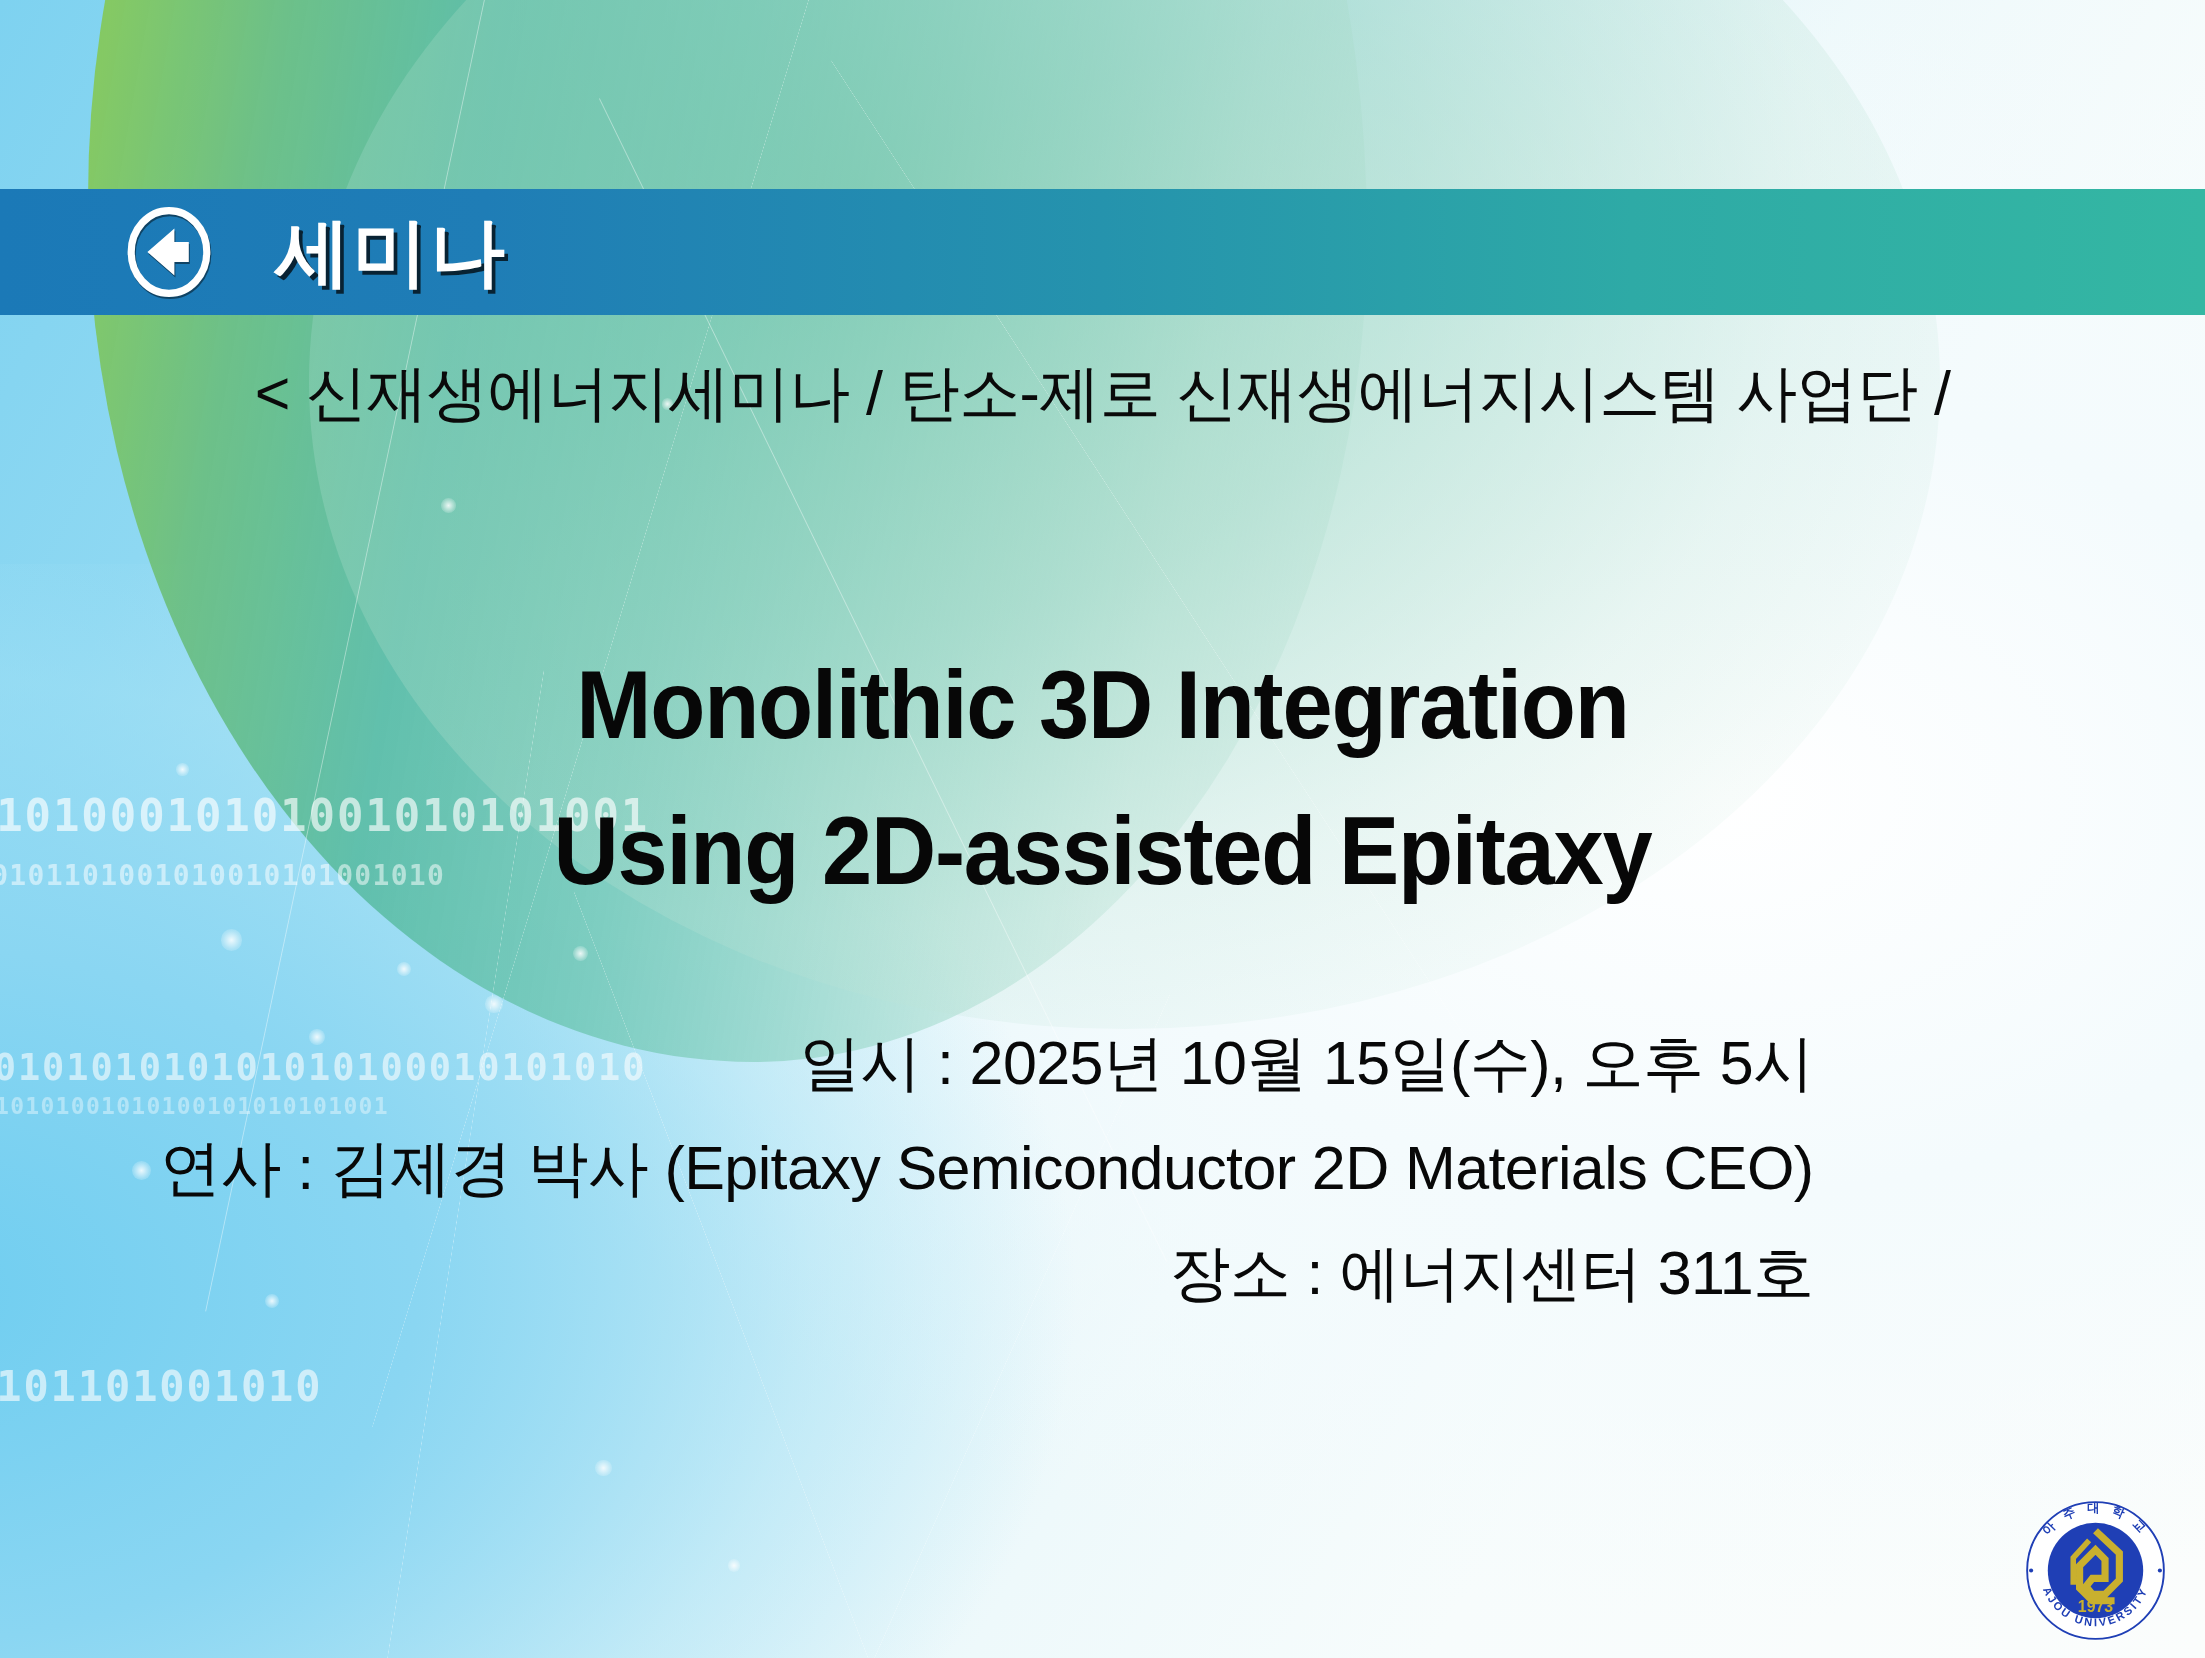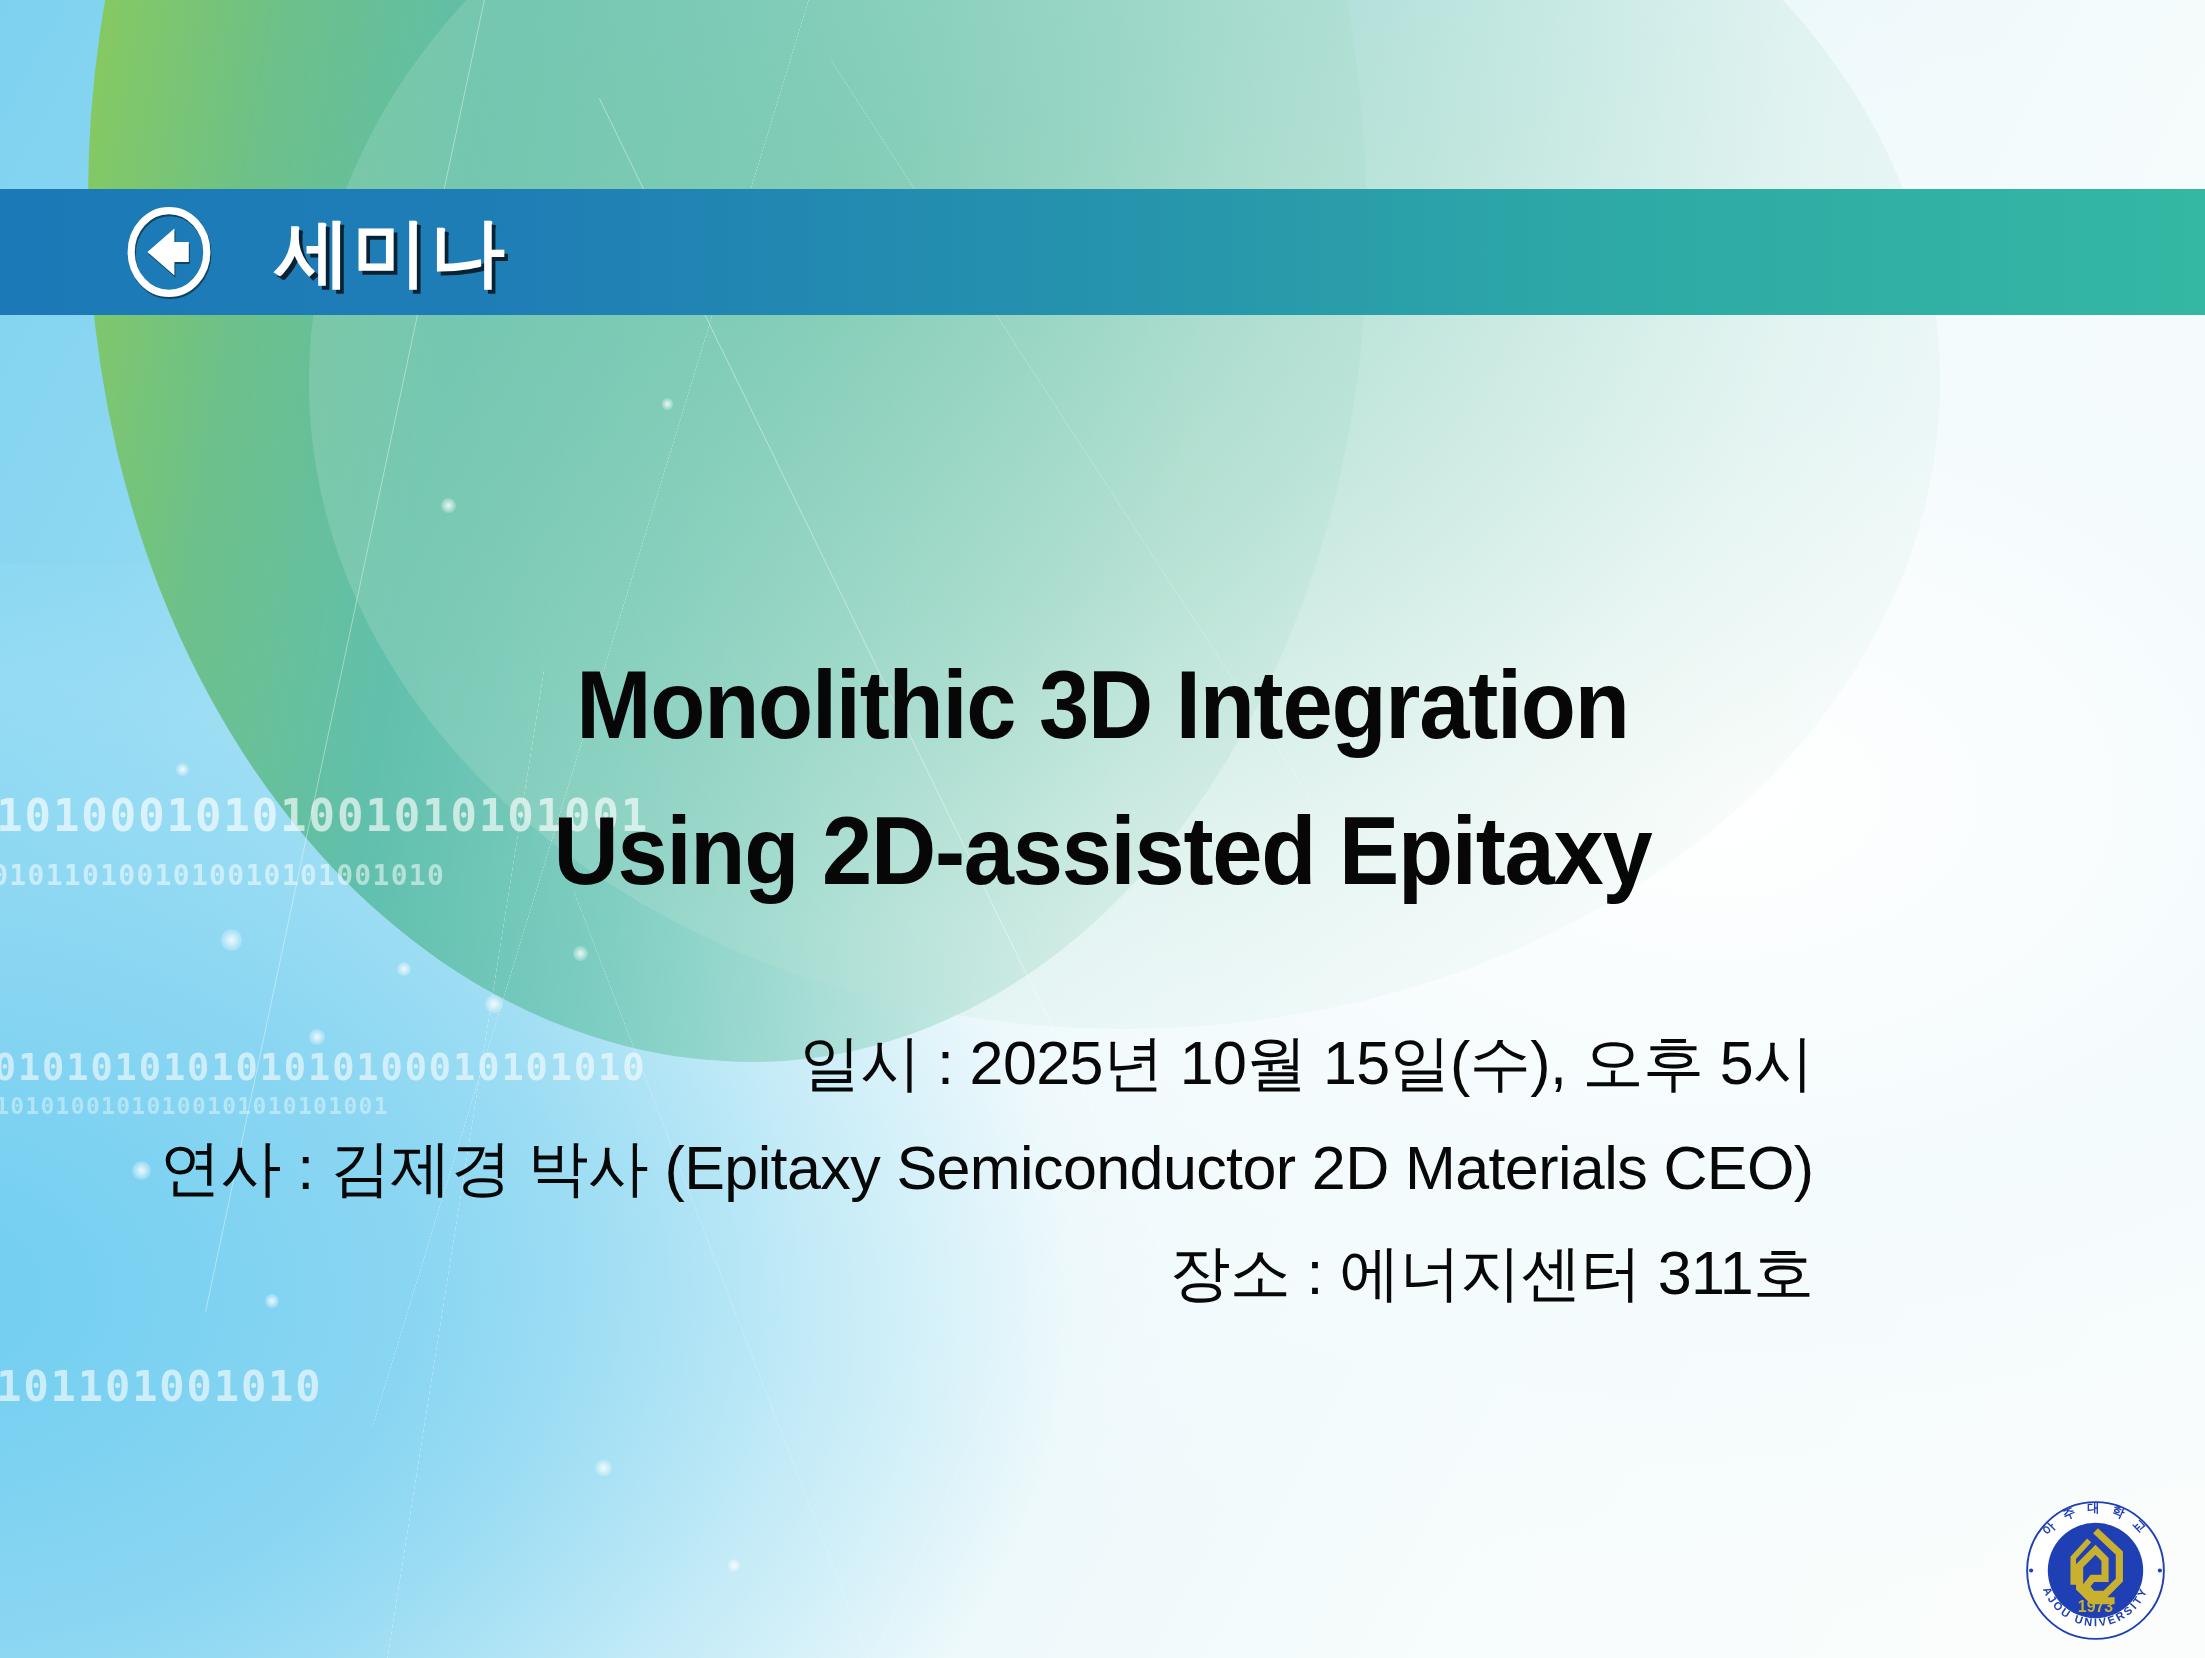--- a/index.html
+++ b/index.html
@@ -220,20 +220,21 @@
     <div class="back-icon">
       <svg viewBox="0 0 100 100" xmlns="http://www.w3.org/2000/svg">
         <ellipse cx="50" cy="50" rx="42" ry="46" fill="none" stroke="#ffffff" stroke-width="8"></ellipse>
         <path d="M56 24 L56 39 L72 39 L72 61 L56 61 L56 76 L26 50 Z" fill="#ffffff"></path>
       </svg>
     </div>
     <div class="header-title">세미나</div>
   </div>
 
   <div class="subtitle">
+    <span class="ln">&lt; 신재생에너지세미나 / 탄소-제로 신재생에너지시스템 사업단 /</span>
   </div>
 
   <div class="maintitle">
     <span class="ln">Monolithic 3D Integration</span>
     <span class="ln">Using 2D-assisted Epitaxy</span>
   </div>
 
   <div class="details">
     <span class="ln">일시 : 2025년 10월 15일(수), 오후 5시</span>
     <span class="ln">연사 : 김제경 박사 (Epitaxy Semiconductor 2D Materials CEO)</span>

